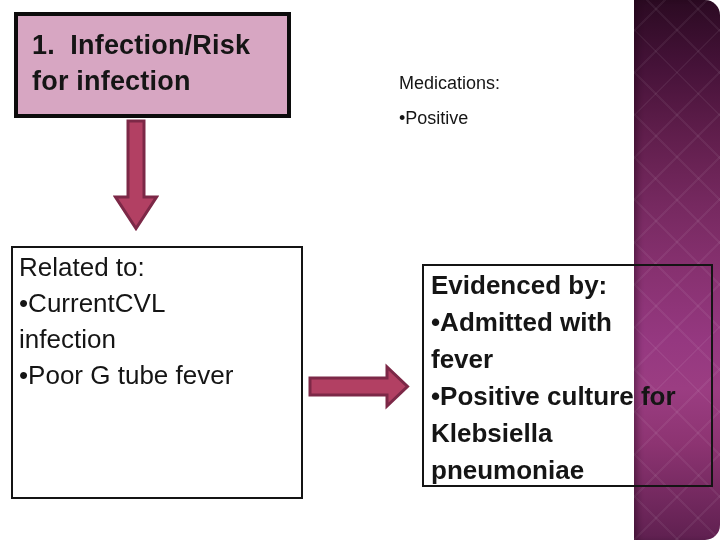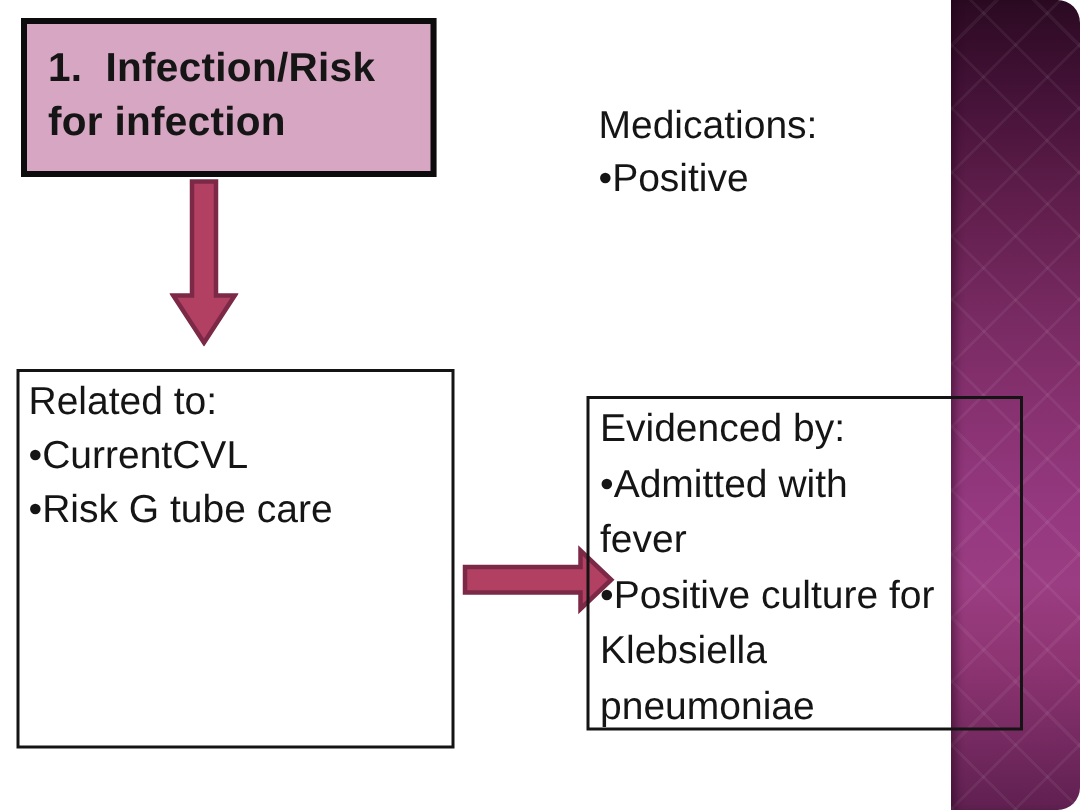--- a/index.html
+++ b/index.html
@@ -61,21 +61,21 @@
     line-height: 36px;
     z-index: 2;
     letter-spacing: 0.2px;
   }
   .title-line { white-space: nowrap; }
 
   .medications {
     position: absolute;
     left: 399px;
     top: 66px;
-    font-size: 26px;
+    font-size: 18px;
     line-height: 35px;
     z-index: 2;
   }
   .medications div { white-space: nowrap; }
 
   .arrow-down {
     position: absolute;
     left: 113px;
     top: 119px;
     width: 46px;
@@ -102,28 +102,29 @@
     background: transparent;
     padding: 1px 0 0 6px;
     font-size: 26px;
     line-height: 36px;
     z-index: 2;
   }
   .related-box div { white-space: nowrap; }
 
   .evidenced-box {
     position: absolute;
-    left: 391px;
+    left: 422px;
     top: 264px;
     width: 291px;
     height: 223px;
     box-sizing: border-box;
     border: 2px solid #141414;
     background: transparent;
     z-index: 2;
+    font-weight: bold;
   }
   .evidenced-text {
     position: absolute;
     left: 7px;
     top: 1px;
     width: 310px;
     font-size: 26px;
     line-height: 37px;
   }
   .evidenced-text div { white-space: nowrap; }
@@ -145,21 +146,22 @@
   </svg>
 
   <div class="medications">
     <div>Medications:</div>
     <div>•Positive</div>
   </div>
 
   <div class="related-box">
     <div>Related to:</div>
     <div>•CurrentCVL</div>
-    <div>•Risk G tube care</div>
+    <div>infection</div>
+    <div>•Poor G tube fever</div>
   </div>
 
   <svg class="arrow-right" viewBox="0 0 102 47" aria-hidden="true">
     <path d="M2 15 H79 V4 L99.5 23.5 L79 43 V32 H2 Z" stroke-width="3" stroke-linejoin="miter" fill="#b24063" stroke="#7c2847"></path>
   </svg>
 
   <div class="evidenced-box">
     <div class="evidenced-text">
       <div>Evidenced by:</div>
       <div>•Admitted with</div>

